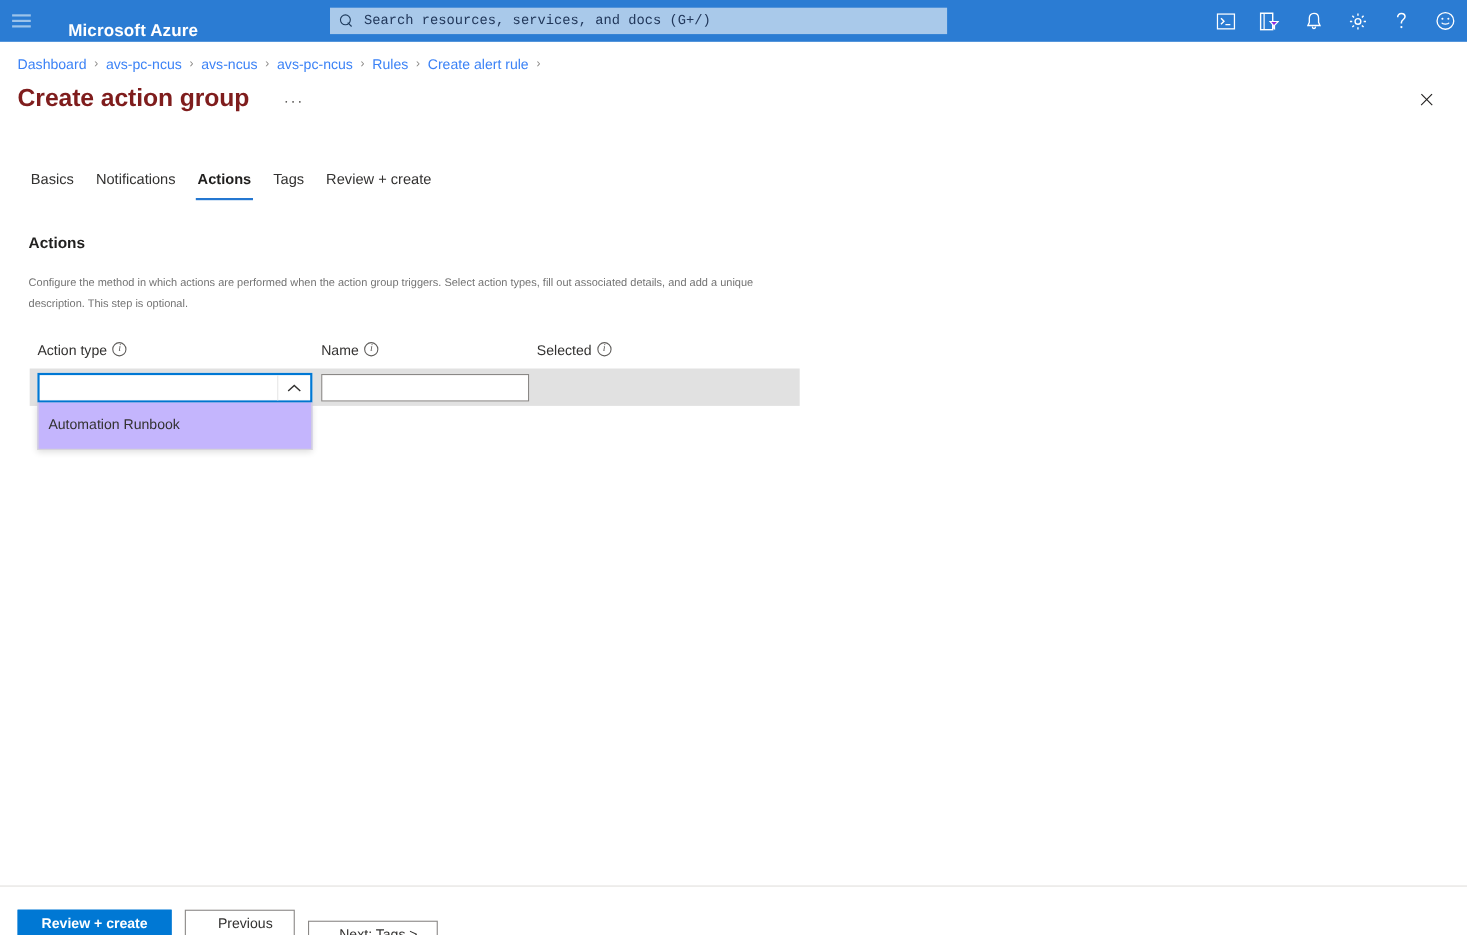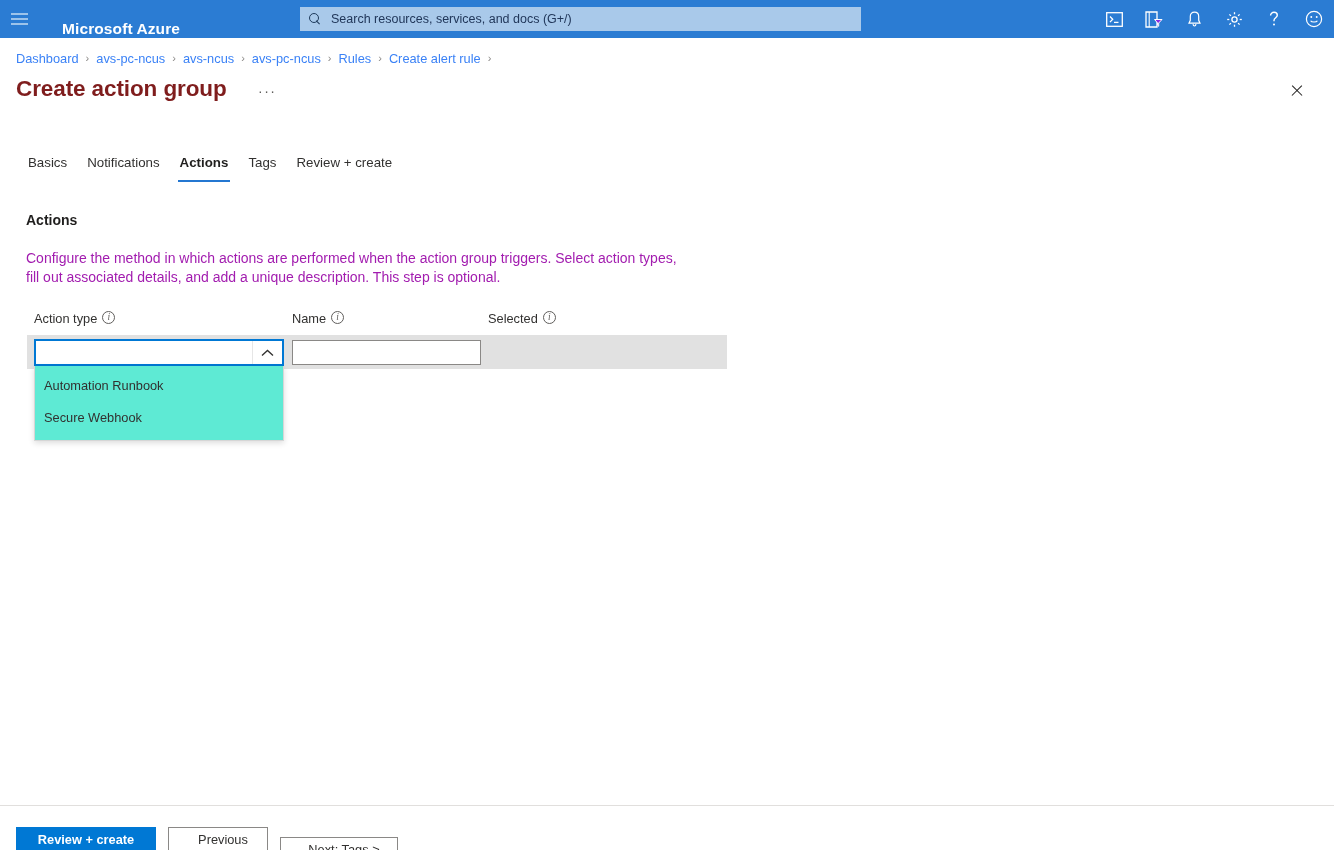--- a/index.html
+++ b/index.html
@@ -32,21 +32,21 @@
   .brand {
     color: #ffffff; font-size: 15.5px; font-weight: bold;
     margin-left: 24px; letter-spacing: .1px;
     white-space: nowrap;
   }
   .searchbox {
     position: absolute; left: 300px; top: 7px;
     width: 561px; height: 24px;
     background: #a9c9ea;
     display: flex; align-items: center;
-    padding-left: 9px; cursor: text;
+    padding-left: 9px; cursor: text; font-family: Liberation Mono, monospace;
   }
   .searchbox .mag {
     width: 13px; height: 13px; position: relative; flex: none;
     margin-right: 9px;
   }
   .searchbox .mag::before {
     content: ""; position: absolute; left: 0; top: 0;
     width: 8px; height: 8px; border: 1.3px solid #1f3b5c;
     border-radius: 50%;
   }
@@ -126,21 +126,21 @@
   }
 
   
   .section-title {
     position: absolute; left: 26px; top: 212px;
     font-size: 14px; font-weight: 600; color: #201f1e;
   }
   .section-desc {
     position: absolute; left: 26px; top: 249px;
     width: 660px;
-    font-size: 14px; color: #a21caf; line-height: 18.5px;
+    font-size: 10px; color: #737373; line-height: 18.5px;
   }
 
   
   .col-headers {
     position: absolute; left: 0; top: 311px;
     width: 760px; height: 18px;
   }
   .col-h {
     position: absolute; display: flex; align-items: flex-start;
     font-size: 12.8px; color: #323130; gap: 5px;
@@ -190,21 +190,21 @@
     border: 1px solid #8a8886; background: #fff;
     font-size: 12.8px; padding: 0 6px;
     font-family: "Liberation Sans", sans-serif;
     color: #323130; outline: none;
   }
 
   
   .dropdown {
     position: absolute; left: 34px; top: 366px;
     width: 250px;
-    background: #5eead4;
+    background: #c4b5fd;
     border: 1px solid #d6d6d6;
     border-top: none;
     box-shadow: 0 2px 6px rgba(0,0,0,.14);
     padding: 4px 0 6px 0;
   }
   .dd-item {
     height: 32px; line-height: 32px;
     padding: 0 9px;
     font-size: 12.8px; color: #323130;
     cursor: pointer; white-space: nowrap;
@@ -360,21 +360,20 @@
     <svg width="13" height="8" viewBox="0 0 13 8" fill="none">
       <path d="M1 6.5 L6.5 1.4 L12 6.5" stroke="#323130" stroke-width="1.3" fill="none"></path>
     </svg>
   </span>
 </div>
 
 <input class="name-input" value="" placeholder="" style="">
 
 <div class="dropdown">
   <div class="dd-item">Automation Runbook</div>
-  <div class="dd-item">Secure Webhook</div>
 </div>
 
 <div class="footer-divider"></div>
 <div class="footer">
   <div class="btn btn-primary">Review + create</div>
   <div class="btn btn-default">Previous</div>
   <div class="btn btn-default wide">Next: Tags &gt;</div>
 </div>
 
 </body></html>

